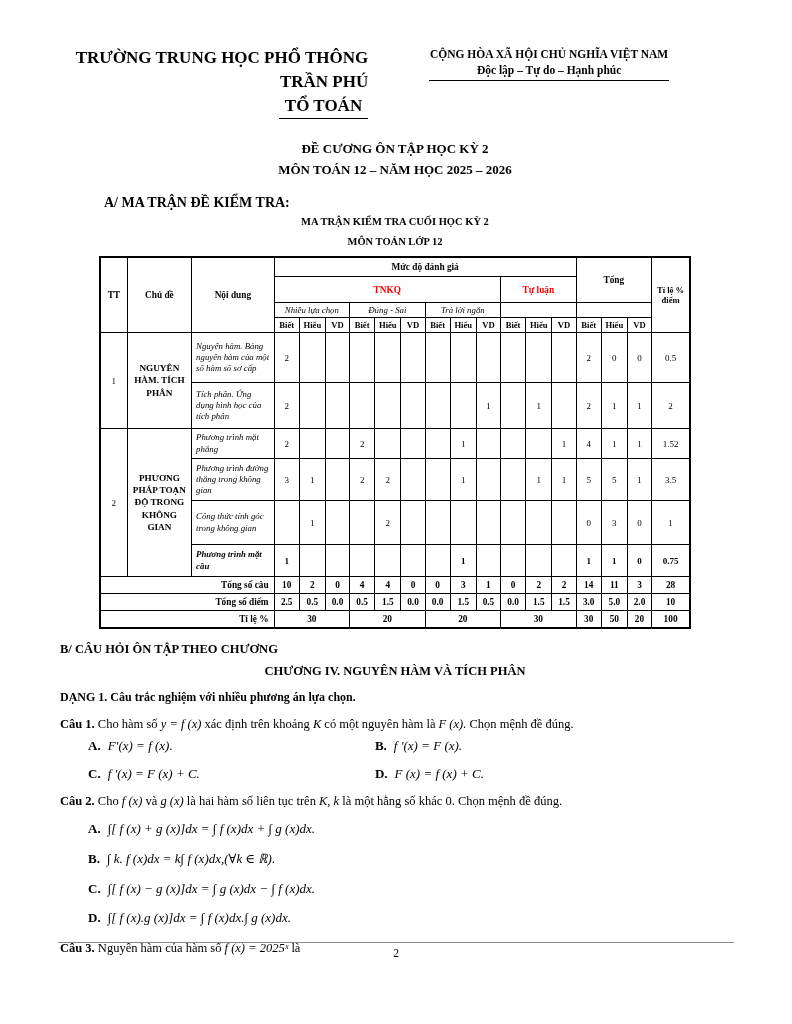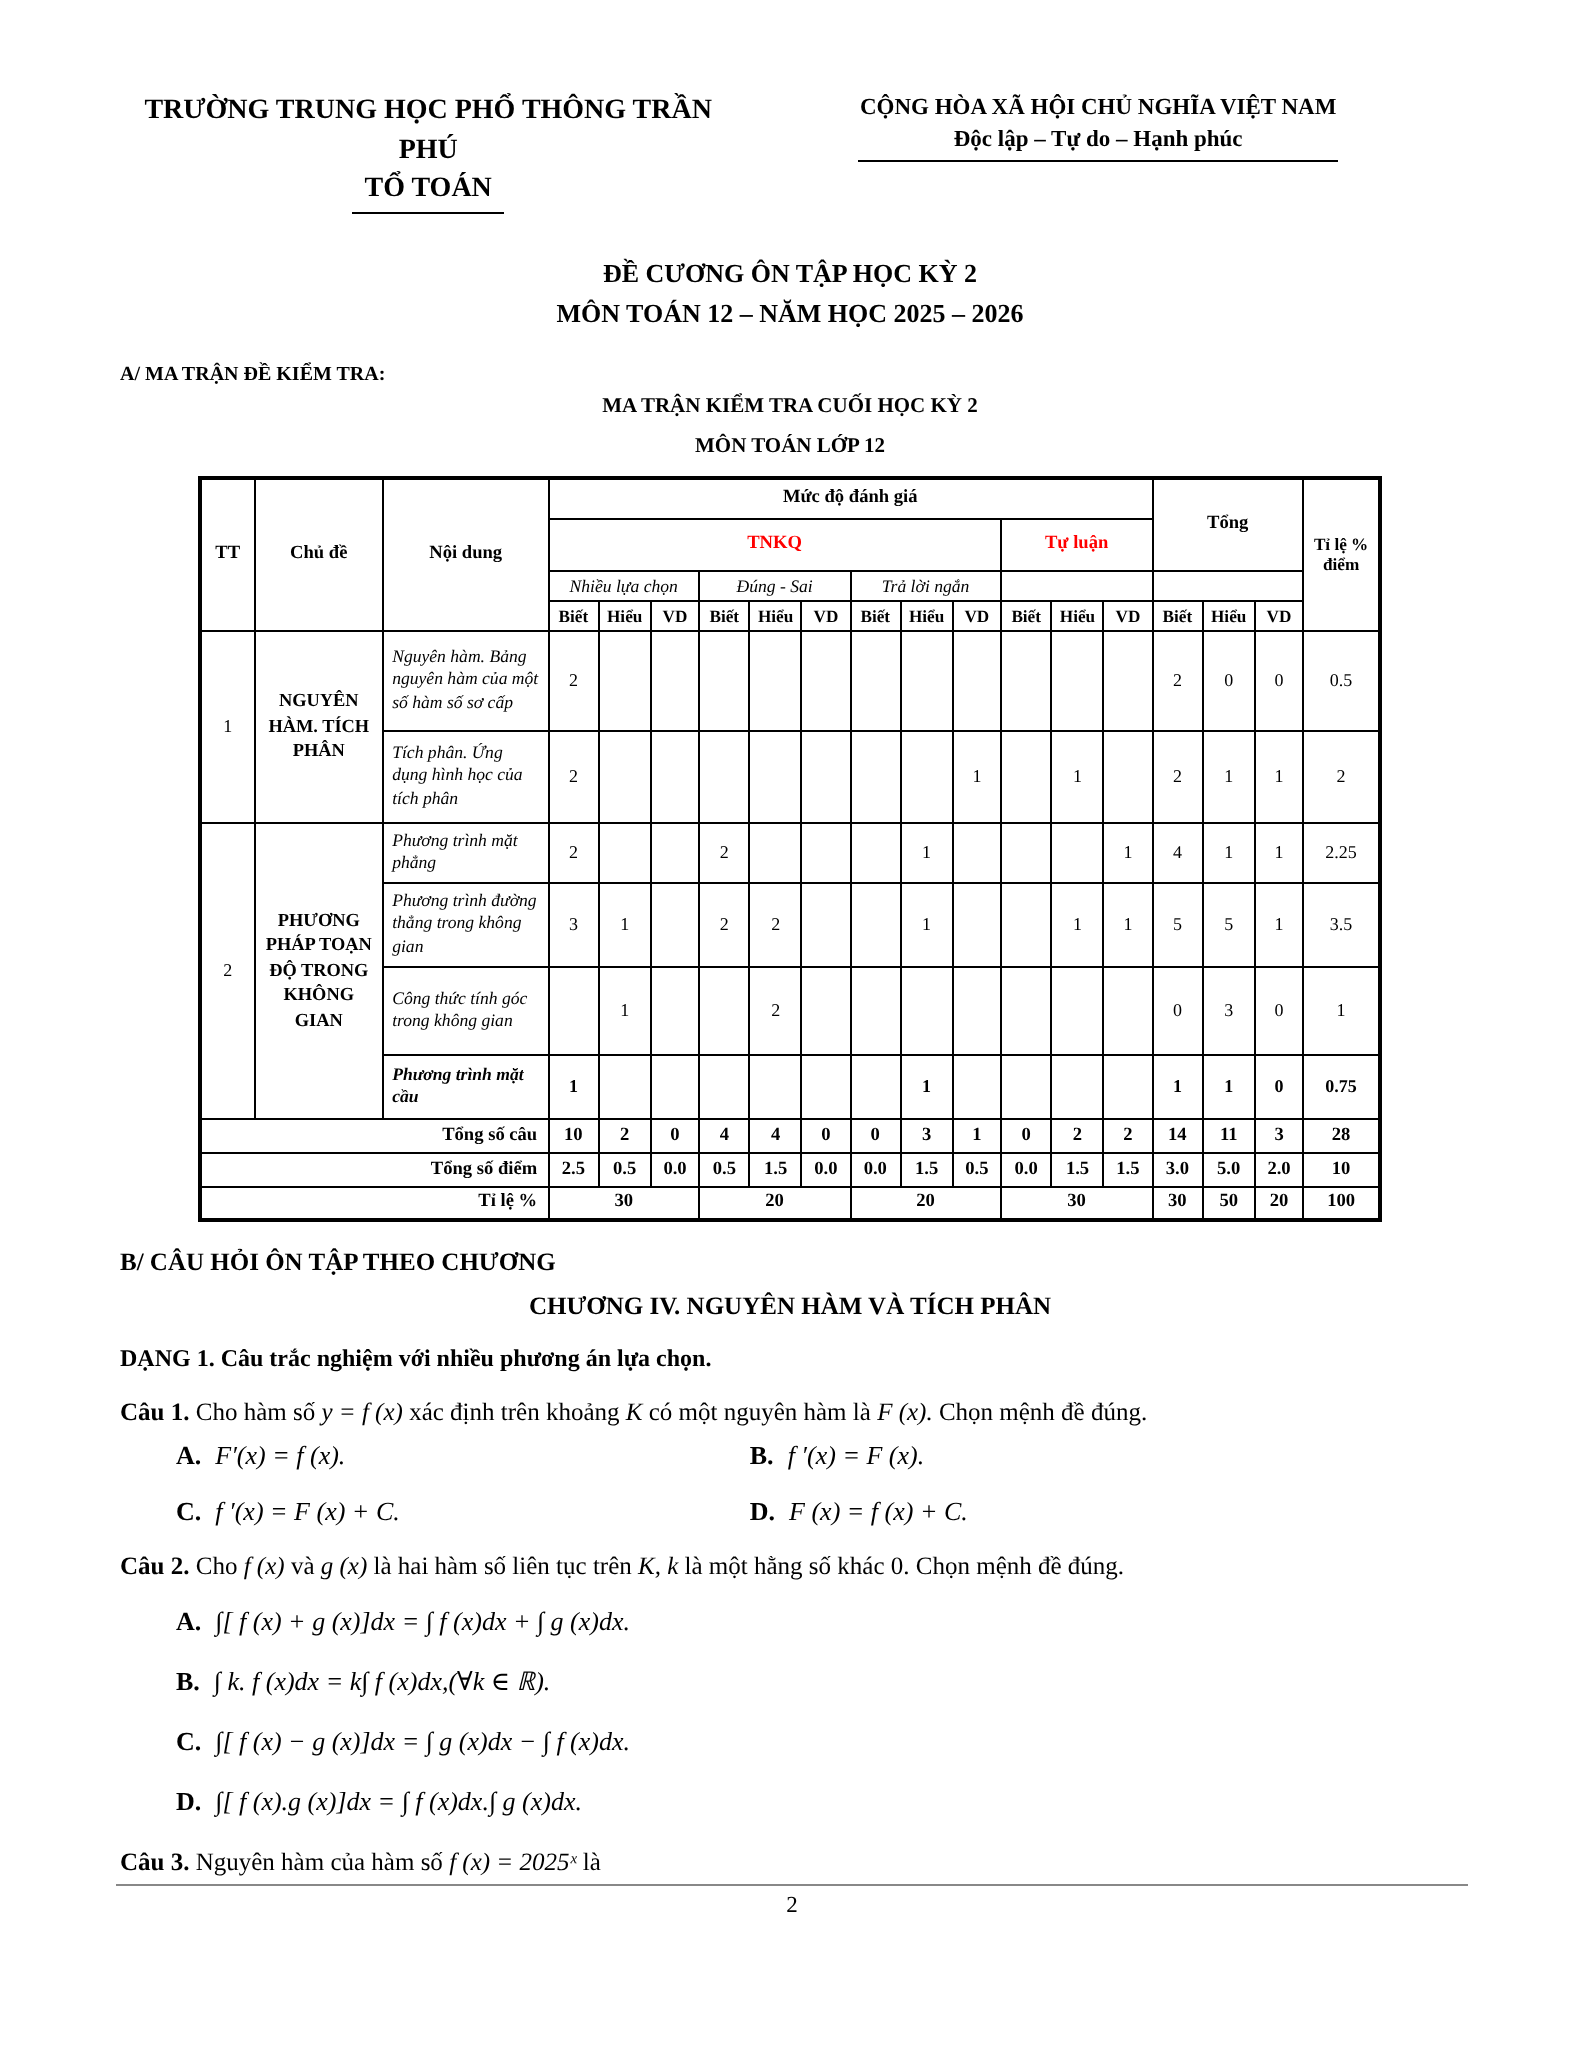--- a/index.html
+++ b/index.html
@@ -4,28 +4,28 @@
 <style>
   html,body { margin:0; padding:0; background:#e8e8e8; }
   .page {
     position:relative; width:792px; height:1024px; margin:0 auto;
     background:#ffffff; color:#000;
     font-family:"Liberation Serif","DejaVu Serif",serif;
     box-sizing:border-box; padding:46px 62px 0 60px; overflow:hidden;
   }
   
   .doc-header { display:flex; }
-  .dh-left  { width:46%; text-align:center; font-weight:bold; font-size:14px; line-height:1.4; }
+  .dh-left  { width:46%; text-align:right; font-weight:bold; font-size:17px; line-height:1.4; }
   .dh-right { width:54%; text-align:center; font-weight:bold; font-size:11.5px; line-height:1.4; }
   .u-short { display:inline-block; border-bottom:1.3px solid #000; padding:0 6px 1px; }
   .u-rule  { width:240px; border-bottom:1.3px solid #000; margin:2px auto 0; }
   
   .doc-title { text-align:center; font-weight:bold; font-size:13px; line-height:1.55; margin-top:20px; }
   
-  .sec-heading { font-weight:bold; font-size:10px; margin-top:15px; }
+  .sec-heading { font-weight:bold; font-size:14px; margin-top:15px;margin-left:44px; }
   .mtx-wrap { margin-top:5px; text-align:center; }
   .mtx-title { font-weight:bold; font-size:10.5px; }
   .mtx-sub   { font-weight:bold; font-size:10.5px; margin-top:9px; }
   table.mtx {
     border-collapse:collapse; table-layout:fixed; width:592px;
     margin:9px auto 0; font-size:9px; border:2px solid #000;
   }
   .mtx td { border:1px solid #000; padding:1px 2px; text-align:center; vertical-align:middle; overflow:hidden; }
   .mtx .hdr   { font-weight:bold; font-size:9.3px; }
   .mtx .red   { color:var(--accent-red,#f00); font-weight:bold; font-size:9.3px; }
@@ -201,21 +201,21 @@
         <td></td>
         <td></td>
         <td>1</td>
         <td></td>
         <td></td>
         <td></td>
         <td>1</td>
         <td>4</td>
         <td>1</td>
         <td>1</td>
-        <td>2.25</td>
+        <td>1.52</td>
       </tr>
       <tr class="dr4">
         <td class="nd">Phương trình đường thẳng trong không gian</td>
         <td>3</td>
         <td>1</td>
         <td></td>
         <td>2</td>
         <td>2</td>
         <td></td>
         <td></td>

